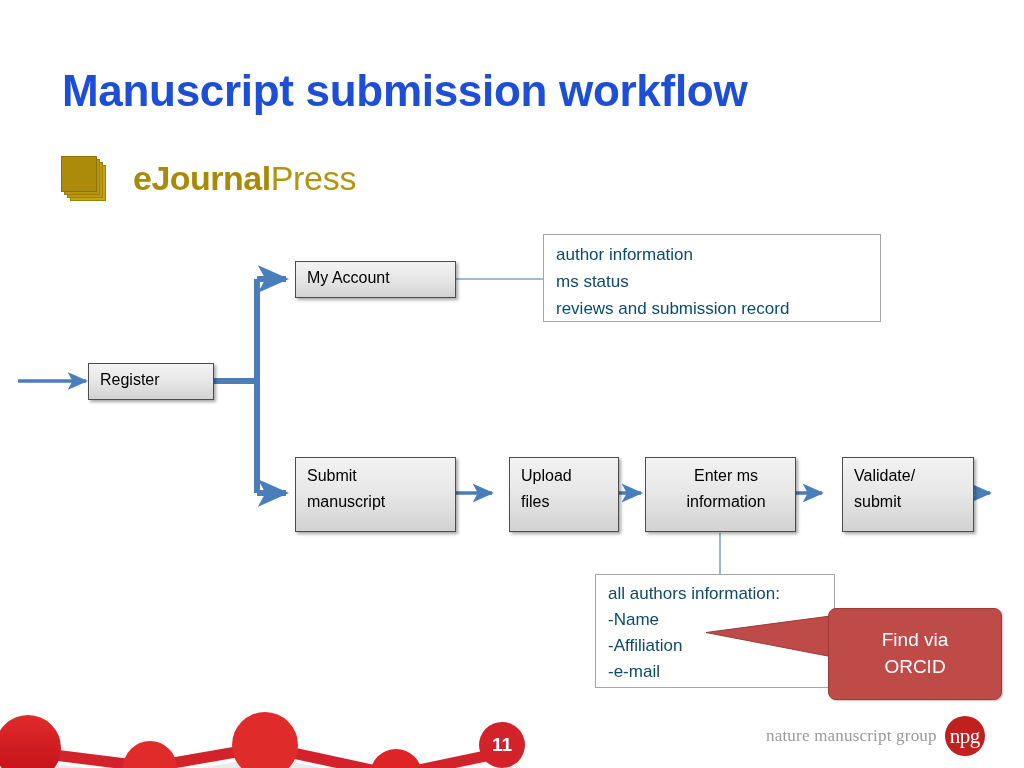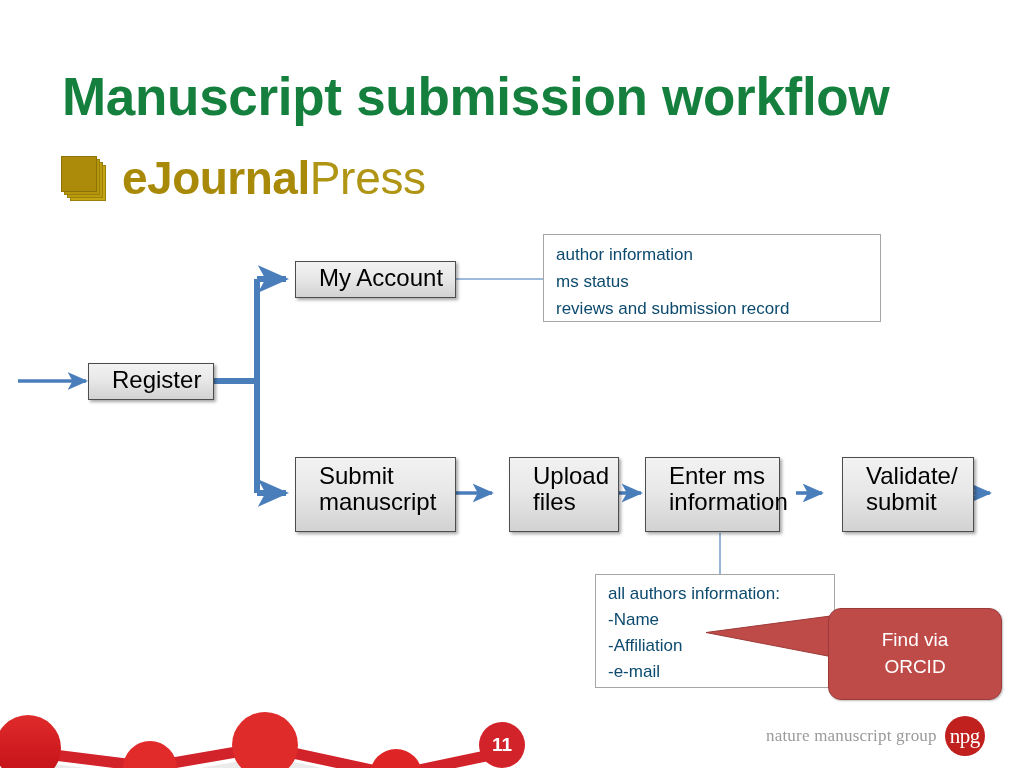--- a/index.html
+++ b/index.html
@@ -16,23 +16,23 @@
     height: 768px;
     background: #ffffff;
     overflow: hidden;
   }
 
   
   .slide-title {
     position: absolute;
     left: 62px;
     top: 66px;
-    font-size: 53px;
+    font-size: 44px;
     font-weight: bold;
-    color: #15803d;
+    color: #1d4ed8;
     letter-spacing: -0.3px;
     white-space: nowrap;
   }
 
   
   .logo {
     position: absolute;
     left: 60px;
     top: 152px;
     height: 52px;
@@ -51,39 +51,39 @@
     height: 36px;
     background: #ab8b09;
     border: 1px solid #ab8b09;
     box-sizing: border-box;
   }
   .logo-mark i.p1 { left: 10px; top: 12px; background: #c5a512; border-color: #9d8008; }
   .logo-mark i.p2 { left:  7px; top:  9px; background: #bb9c0d; border-color: #9d8008; }
   .logo-mark i.p3 { left:  4px; top:  6px; background: #b5950b; border-color: #9d8008; }
   .logo-mark i.p4 { left:  1px; top:  3px; background: #ab8b09; border-color: #8d7307; }
   .logo-text {
-    margin-left: 8px;
-    font-size: 46px;
+    margin-left: 19px;
+    font-size: 34px;
     line-height: 1;
     white-space: nowrap;
   }
   .logo-text .bold { font-weight: bold; color: #a98a08; letter-spacing: -0.5px; }
   .logo-text .light { font-weight: normal; color: #b09515; letter-spacing: -0.3px; }
 
   
   .fbox {
     position: absolute;
     box-sizing: border-box;
     background: linear-gradient(to bottom, #f2f2f2 0%, #e8e8e8 45%, #d2d2d2 100%);
     border: 1px solid #4d4d4d;
     box-shadow: 2px 2px 3px rgba(0,0,0,0.35);
     color: #000000;
-    font-size: 24px;
+    font-size: 16px;
     line-height: 26px;
-    padding: 5px 0 0 23px;
+    padding: 5px 0 0 11px;
     white-space: pre-line;
   }
 
   
   .note {
     position: absolute;
     box-sizing: border-box;
     background: #ffffff;
     border: 1px solid #a6a6a6;
     color: #0c4a6e;
@@ -92,21 +92,21 @@
     padding: 6px 0 0 12px;
     white-space: pre-line;
   }
 
   
   .callout {
     position: absolute;
     box-sizing: border-box;
     background: #bf4b49;
     border: 1px solid #9c3a38;
-    border-radius: 13px;
+    border-radius: 8px;
     color: #ffffff;
     font-size: 19px;
     line-height: 27px;
     text-align: center;
     padding-top: 17px;
     box-shadow: 1px 1px 2px rgba(0,0,0,0.25);
     white-space: pre-line;
   }
   .callout-tail {
     position: absolute;
@@ -256,21 +256,21 @@
   <div class="fbox" style="left:88px; top:363px; width:126px; height:37px; padding-top:3px;">Register</div>
 
   <div class="fbox" style="left:295px; top:261px; width:161px; height:37px; padding-top:3px;">My Account</div>
 
   <div class="fbox" style="left:295px; top:457px; width:161px; height:75px;">Submit
 manuscript</div>
 
   <div class="fbox" style="left:509px; top:457px; width:110px; height:75px;">Upload
 files</div>
 
-  <div class="fbox" style="left:645px; top:457px; width:135px; height:75px;">Enter ms
+  <div class="fbox" style="left:645px; top:457px; width:151px; height:75px;text-align:center;">Enter ms
 information</div>
 
   <div class="fbox" style="left:842px; top:457px; width:132px; height:75px;">Validate/
 submit</div>
 
   <div class="note" style="left:543px; top:234px; width:338px; height:88px;">author information
 ms status
 reviews and submission record</div>
 
   <div class="note" style="left:595px; top:574px; width:240px; height:114px; line-height:26px;">all authors information:

